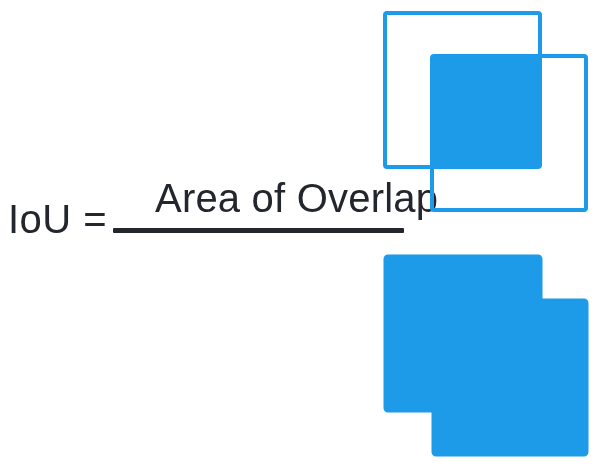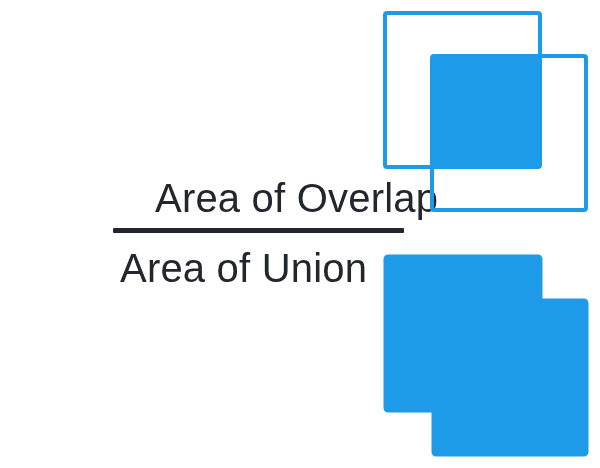--- a/index.html
+++ b/index.html
@@ -85,26 +85,26 @@
   }
   svg { display: block; }
 </style>
 </head>
 <body>
 
 <div id="canvas">
 
   <div id="formula">
 
+    <div class="iou-label">IoU =</div>
 
     <div class="frac-numerator">Area of Overlap</div>
 
     <div class="frac-bar"></div>
 
-    <div class="frac-denominator">Area of Union</div>
   </div>
 
   <div id="diagram-overlap">
     <svg width="230" height="222" viewBox="0 0 230 222">
 
       <rect x="62" y="56" width="108" height="111" fill="#1e9be8" stroke="none"></rect>
 
       <rect x="15" y="13" width="155" height="154" fill="none" stroke="#1e9be8" stroke-width="4" stroke-linejoin="round" rx="2"></rect>
 
       <rect x="62" y="56" width="154" height="154" fill="none" stroke="#1e9be8" stroke-width="4" stroke-linejoin="round" rx="2"></rect>

